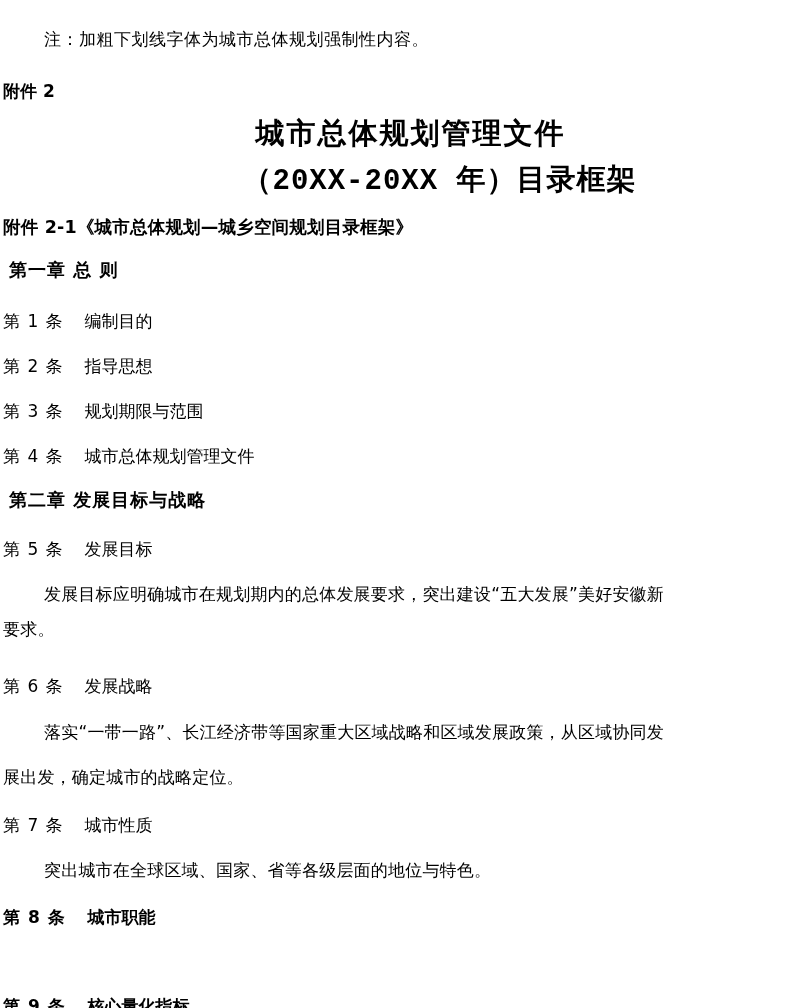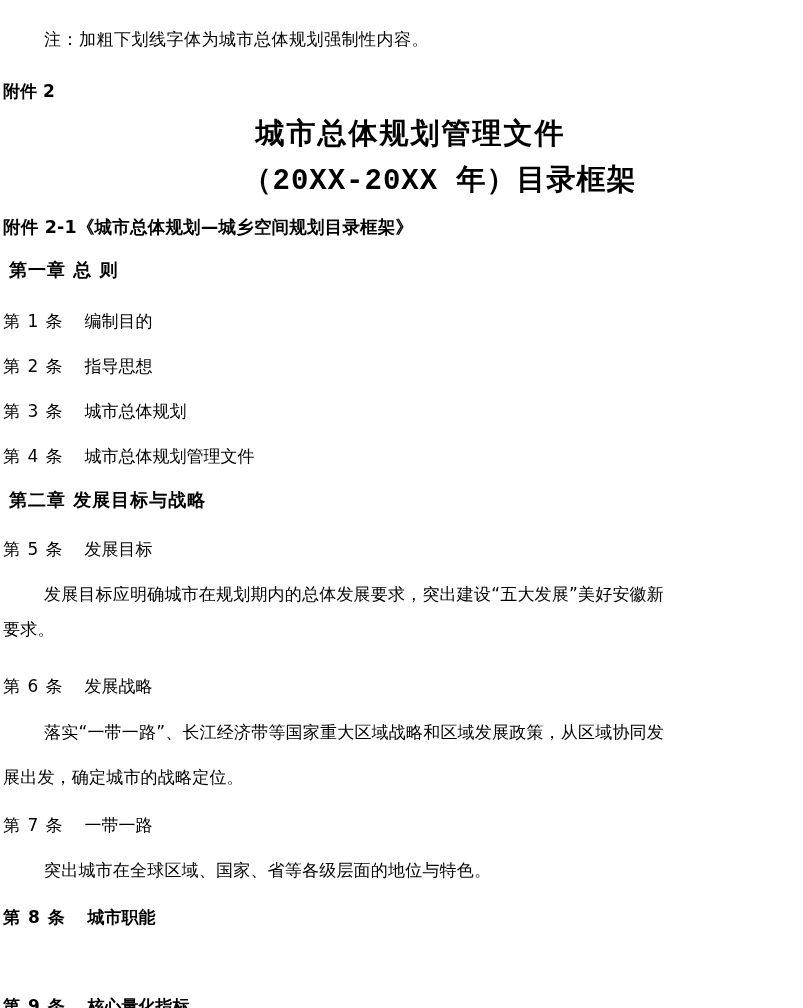--- a/index.html
+++ b/index.html
@@ -116,21 +116,21 @@
 
   <div class="article" style="top:355px">
     <span class="num">第 2 条</span>
     <span style="display:inline-block;width:10px"></span>
     <span>指导思想</span>
   </div>
 
   <div class="article" style="top:400px">
     <span class="num">第 3 条</span>
     <span style="display:inline-block;width:10px"></span>
-    <span>城市总体规划</span>
+    <span>规划期限与范围</span>
   </div>
 
   <div class="article" style="top:445px">
     <span class="num">第 4 条</span>
     <span style="display:inline-block;width:10px"></span>
     <span>城市总体规划管理文件</span>
   </div>
 
   <div class="chapter" id="chapter2">第二章  发展目标与战略</div>
 
@@ -148,21 +148,21 @@
     <span style="display:inline-block;width:10px"></span>
     <span>发展战略</span>
   </div>
 
   <div class="para" style="top:721px">落实“一带一路”、长江经济带等国家重大区域战略和区域发展政策，从区域协同发</div>
   <div class="para cont" style="top:766px">展出发，确定城市的战略定位。</div>
 
   <div class="article" style="top:814px">
     <span class="num">第 7 条</span>
     <span style="display:inline-block;width:10px"></span>
-    <span>一带一路</span>
+    <span>城市性质</span>
   </div>
 
   <div class="para" style="top:859px">突出城市在全球区域、国家、省等各级层面的地位与特色。</div>
 
   <div class="article article-bold" style="top:906px">
     <span class="num">第 8 条</span>
     <span style="display:inline-block;width:10px"></span>
     <span>城市职能</span>
   </div>
 

